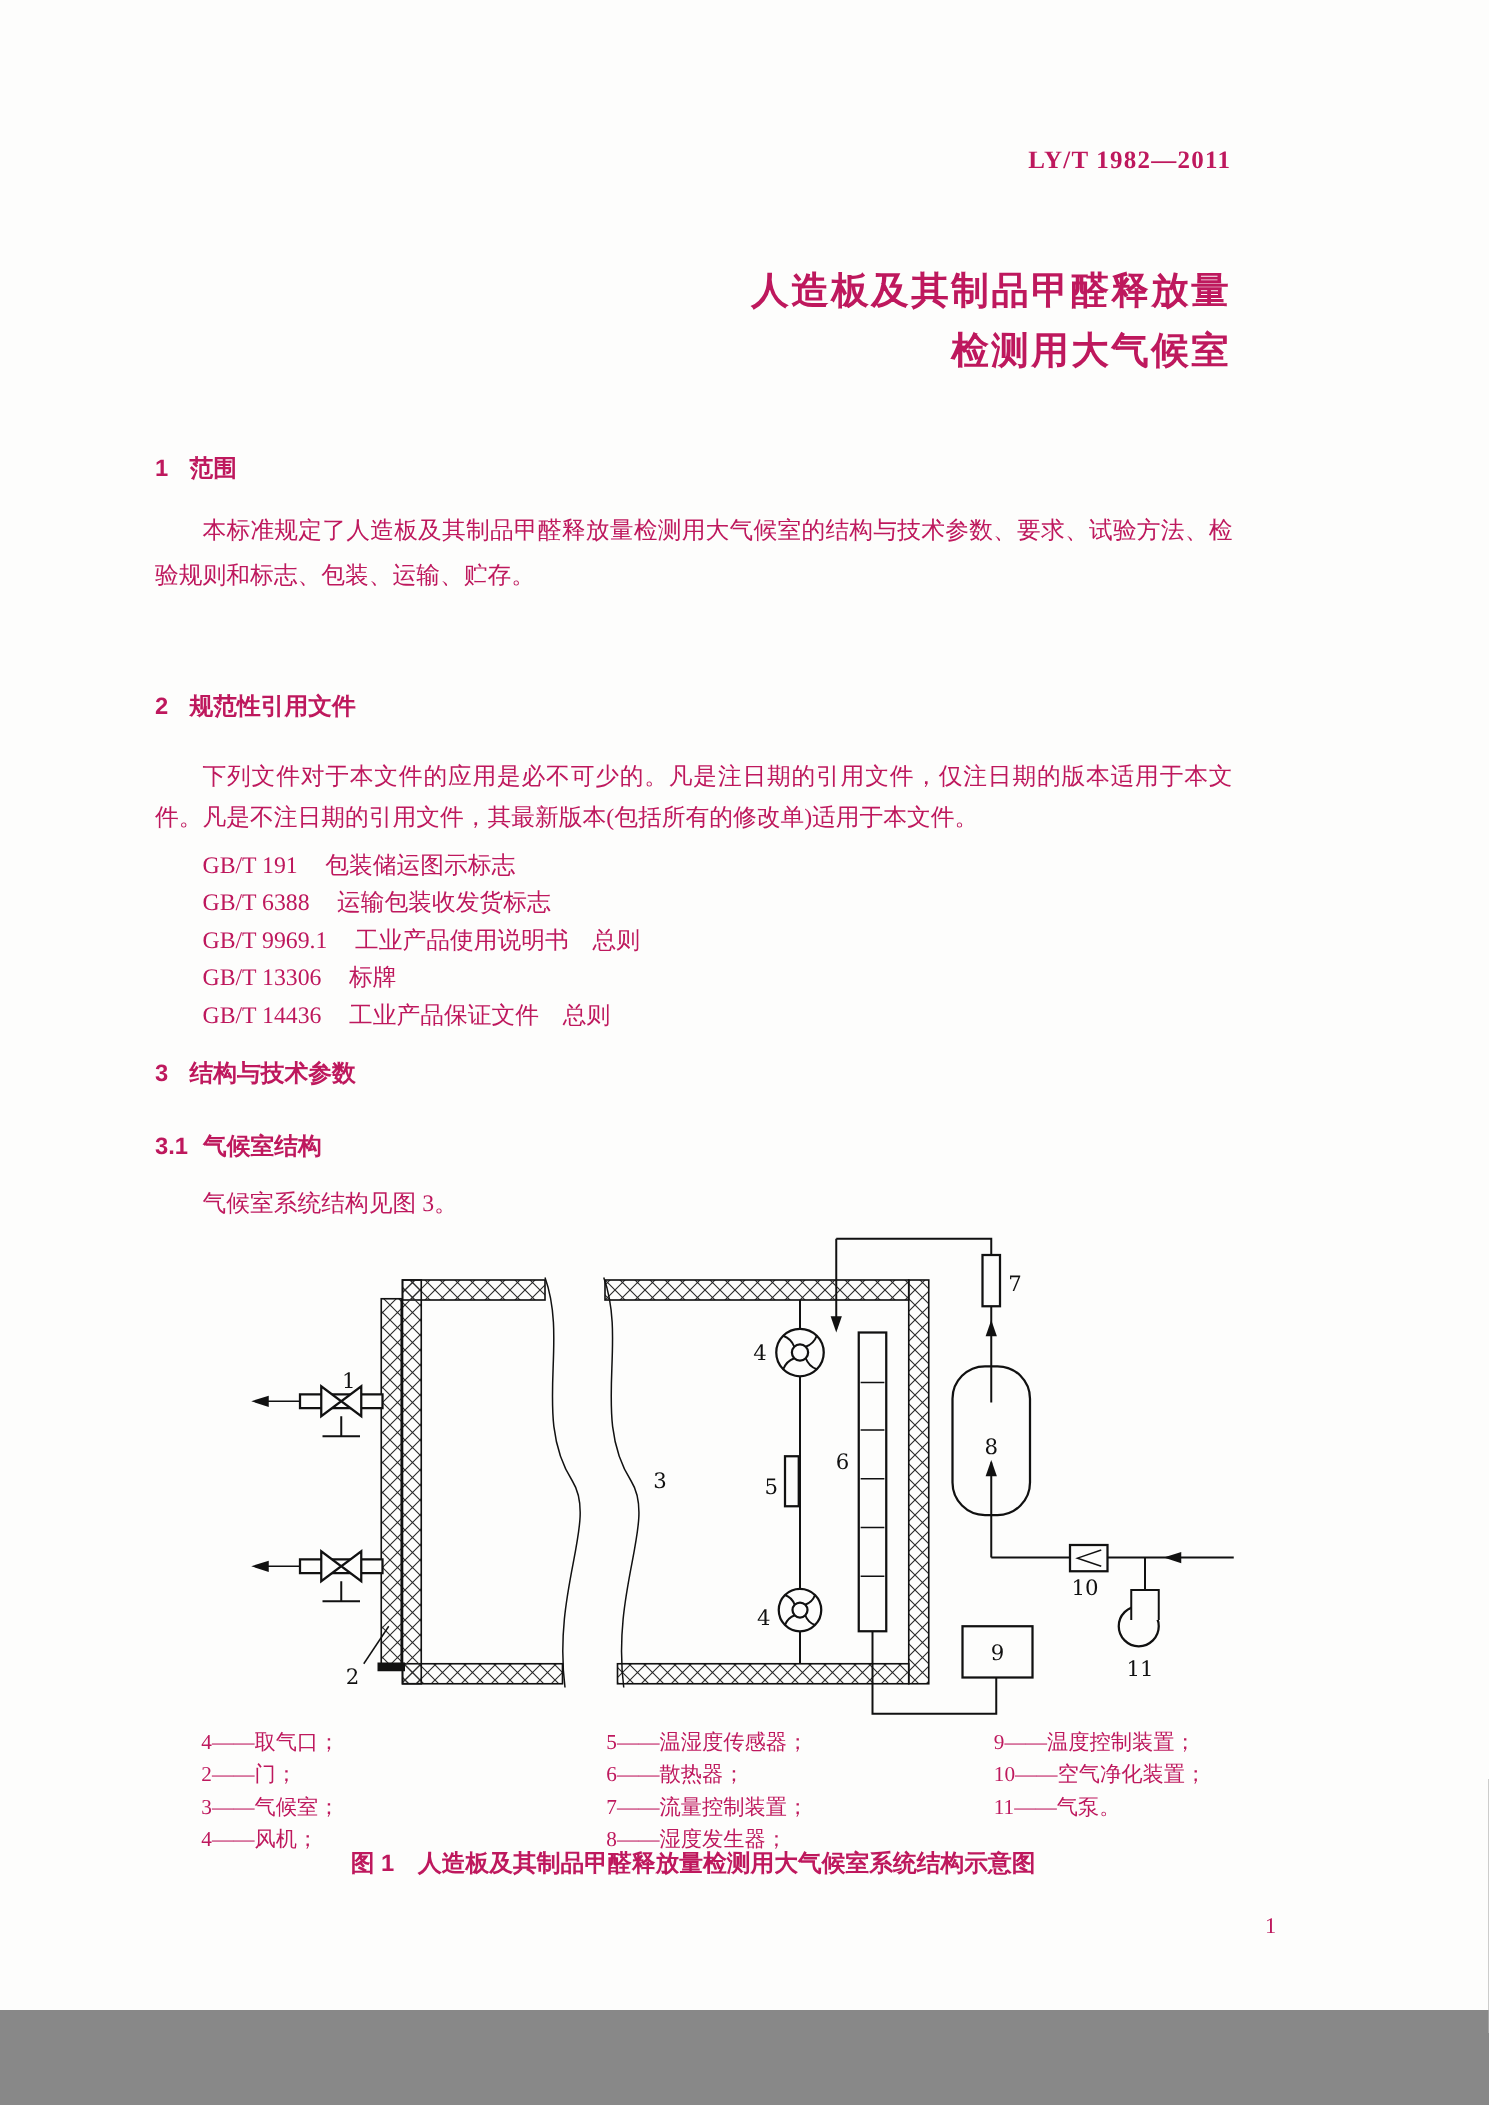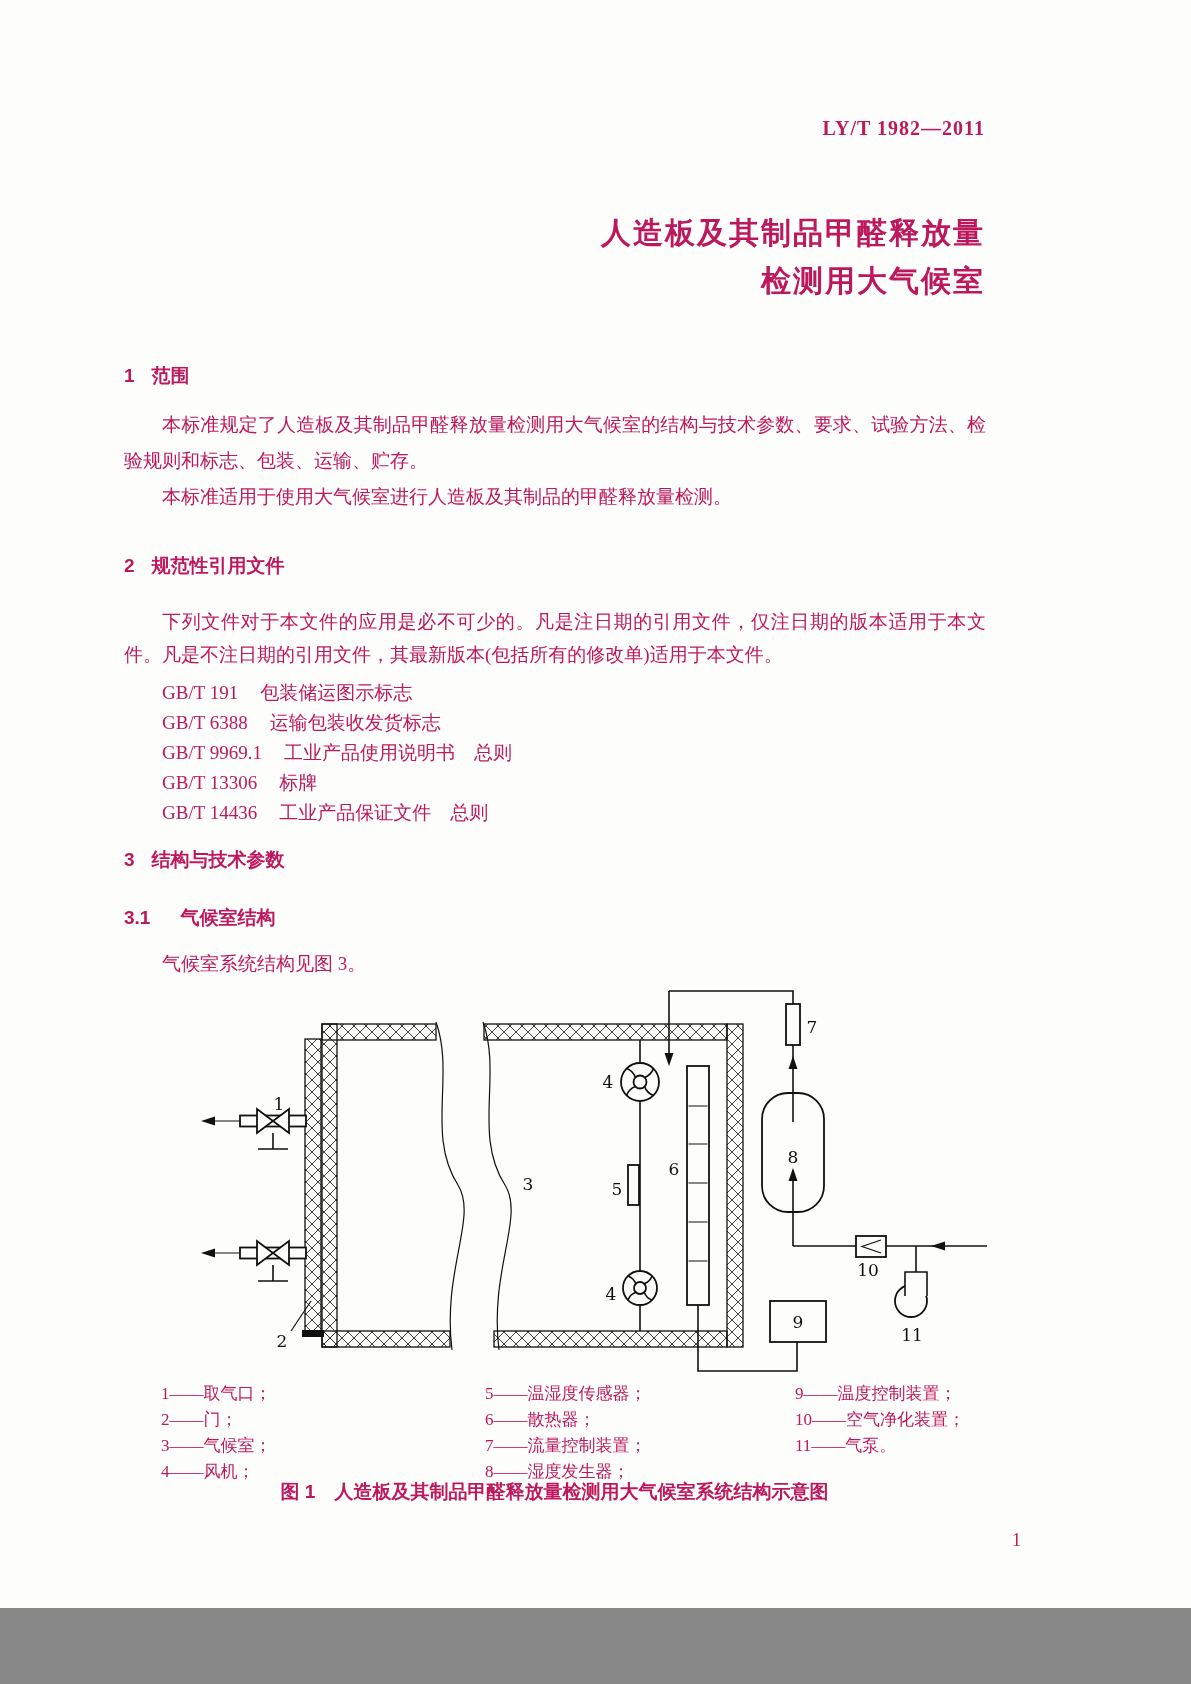--- a/index.html
+++ b/index.html
@@ -46,43 +46,40 @@
 
   <div class="abs doc-title t1">人造板及其制品甲醛释放量</div>
   <div class="abs doc-title t2">检测用大气候室</div>
 
   <div class="abs h-sec" style="top:366px;">
     <span class="h-num">1</span><span>范围</span>
   </div>
   <div class="abs body-text" style="top:407px;">
     <span class="indent" style="display:block;">本标准规定了人造板及其制品甲醛释放量检测用大气候室的结构与技术参数、要求、试验方法、检验规则和标志、包装、运输、贮存。</span>
   </div>
-  <div class="abs body-text" style="top:479px;">
-    <span class="indent" style="display:block;">本标准适用于使用大气候室进行人造板及其制品的甲醛释放量检测。</span>
-  </div>
 
   <div class="abs h-sec" style="top:556px;">
     <span class="h-num">2</span><span>规范性引用文件</span>
   </div>
   <div class="abs body-text" style="top:605px;line-height:33px;">
     <span class="indent" style="display:block;">下列文件对于本文件的应用是必不可少的。凡是注日期的引用文件，仅注日期的版本适用于本文件。凡是不注日期的引用文件，其最新版本(包括所有的修改单)适用于本文件。</span>
   </div>
   <div class="abs refs" style="top:678px;">
     <div><span>GB/T 191</span><span class="ref-title">包装储运图示标志</span></div>
     <div><span>GB/T 6388</span><span class="ref-title">运输包装收发货标志</span></div>
     <div><span>GB/T 9969.1</span><span class="ref-title">工业产品使用说明书　总则</span></div>
     <div><span>GB/T 13306</span><span class="ref-title">标牌</span></div>
     <div><span>GB/T 14436</span><span class="ref-title">工业产品保证文件　总则</span></div>
   </div>
 
   <div class="abs h-sec" style="top:850px;">
     <span class="h-num">3</span><span>结构与技术参数</span>
   </div>
   <div class="abs h-sec" style="top:908px;">
-    <span class="h-num" style="margin-right:30px;">3.1</span><span>气候室结构</span>
+    <span class="h-num" style="margin-right:12px;">3.1</span><span>气候室结构</span>
   </div>
   <div class="abs body-text" style="top:946px;">
     <span class="indent" style="display:block;">气候室系统结构见图 3。</span>
   </div>
 
   <svg class="abs" style="left:160px;top:975px;" width="870" height="410" viewBox="160 975 870 410">
     <defs>
       <pattern id="hatch" patternUnits="userSpaceOnUse" width="12" height="12">
         <path d="M0,0 L12,12 M12,0 L0,12" stroke="#2a2a2a" stroke-width="0.9" fill="none"></path>
       </pattern>
@@ -186,21 +183,21 @@
       <text class="fig-label" x="674" y="1175">6</text>
       <text class="fig-label" x="812" y="1033">7</text>
       <text class="fig-label" x="793" y="1163">8</text>
       <text class="fig-label" x="798" y="1328">9</text>
       <text class="fig-label" x="868" y="1276">10</text>
       <text class="fig-label" x="912" y="1341">11</text>
     </g>
   </svg>
 
   <div class="abs legend lc1">
-    <div>1——取气口；</div>
+    <div>4——取气口；</div>
     <div>2——门；</div>
     <div>3——气候室；</div>
     <div>4——风机；</div>
   </div>
   <div class="abs legend lc2">
     <div>5——温湿度传感器；</div>
     <div>6——散热器；</div>
     <div>7——流量控制装置；</div>
     <div>8——湿度发生器；</div>
   </div>

